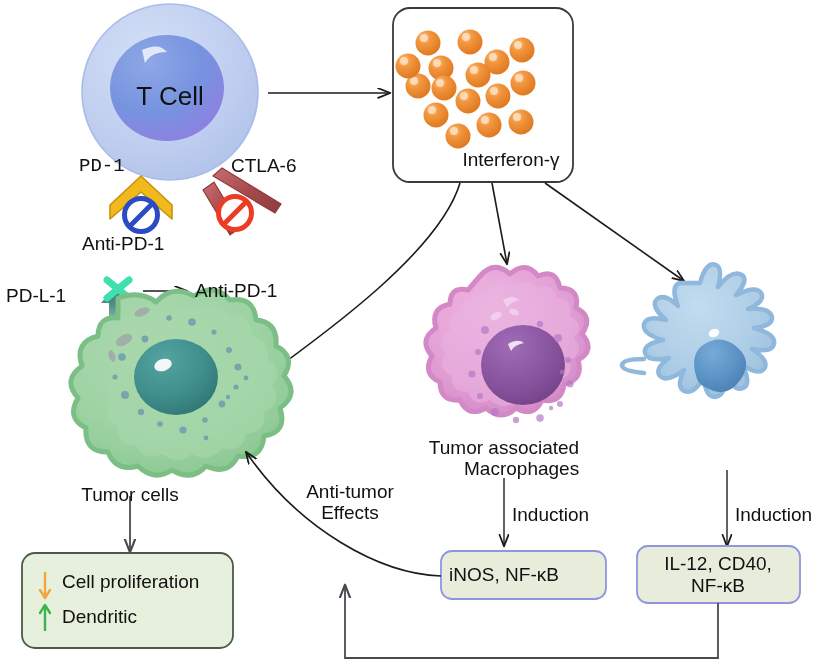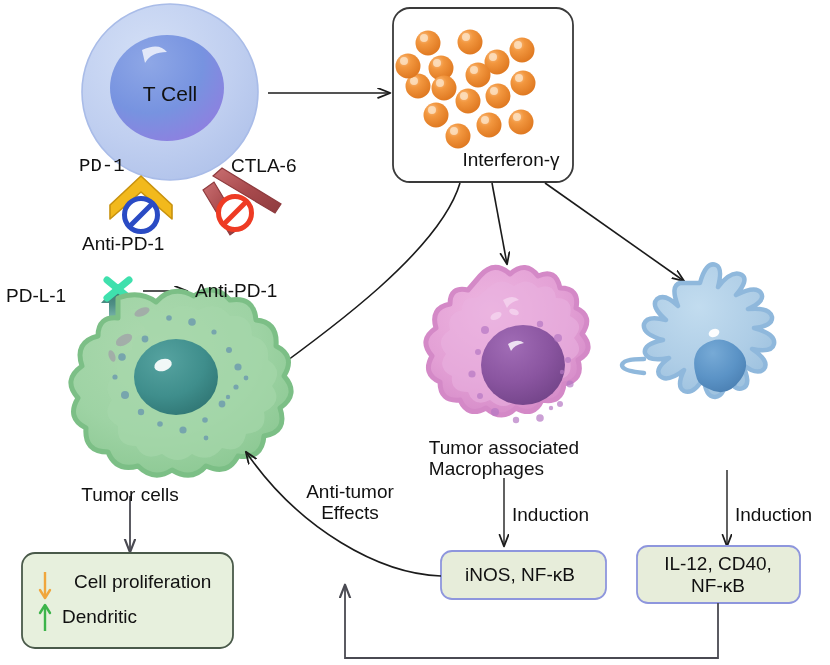--- a/index.html
+++ b/index.html
@@ -297,50 +297,50 @@
     <g>
       <line x1="45" y1="572" x2="45" y2="596" stroke="#f0a63c" stroke-width="2.4"></line>
       <path d="M40,590 L45,598 L50,590" fill="none" stroke="#f0a63c" stroke-width="2.4" stroke-linecap="round" stroke-linejoin="round"></path>
     </g>
     <g>
       <line x1="45" y1="607" x2="45" y2="631" stroke="#3cb44a" stroke-width="2.4"></line>
       <path d="M40,613 L45,605 L50,613" fill="none" stroke="#3cb44a" stroke-width="2.4" stroke-linecap="round" stroke-linejoin="round"></path>
     </g>
   </svg>
 
-  <div class="lbl c" style="left:170px; top:82px; font-size:21px;">T Cell</div>
+  <div class="lbl c" style="left:170px; top:82px; font-size:26px;">T Cell</div>
 
   <div class="lbl" style="left:79px; top:156px;font-family:Liberation Mono, monospace;">PD-1</div>
 
   <div class="lbl" style="left:82px; top:233px;">Anti-PD-1</div>
 
   <div class="lbl" style="left:231px; top:155px;">CTLA-6</div>
 
 
   <div class="lbl c" style="left:463px; top:149px;margin-left:48px;">Interferon-γ</div>
 
   <div class="lbl" style="left:6px; top:285px;">PD-L-1</div>
 
   <div class="lbl" style="left:195px; top:280px;">Anti-PD-1</div>
 
   <div class="lbl c" style="left:130px; top:484px;">Tumor cells</div>
 
-  <div class="lbl c" style="left:504px; top:437px; text-align:left;">Tumor associated
+  <div class="lbl c" style="left:504px; top:437px; text-align:right;">Tumor associated
 Macrophages</div>
 
 
   <div class="lbl" style="left:512px; top:504px;">Induction</div>
 
   <div class="lbl" style="left:735px; top:504px;">Induction</div>
 
-  <div class="boxtext" style="left:520px; top:575px;">iNOS, NF-κB</div>
+  <div class="boxtext" style="left:504px; top:575px;">iNOS, NF-κB</div>
 
   <div class="boxtext" style="left:718px; top:575px;">IL-12, CD40,
 NF-κB</div>
 
   <div class="lbl c" style="left:350px; top:481px; ">Anti-tumor
 Effects</div>
 
-  <div class="lbl" style="left:62px; top:571px;margin-left:12px;">Cell proliferation</div>
+  <div class="lbl" style="left:62px; top:571px;">Cell proliferation</div>
 
   <div class="lbl" style="left:62px; top:606px;">Dendritic</div>
 
 </div>
 
 </body></html>

